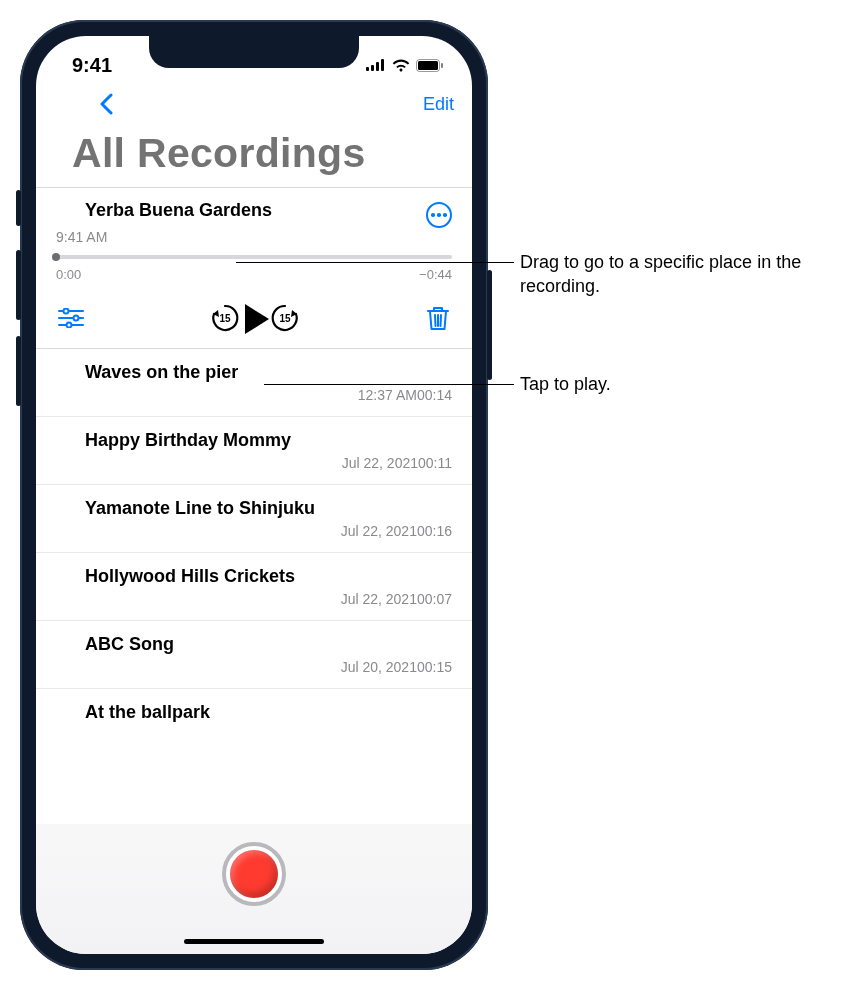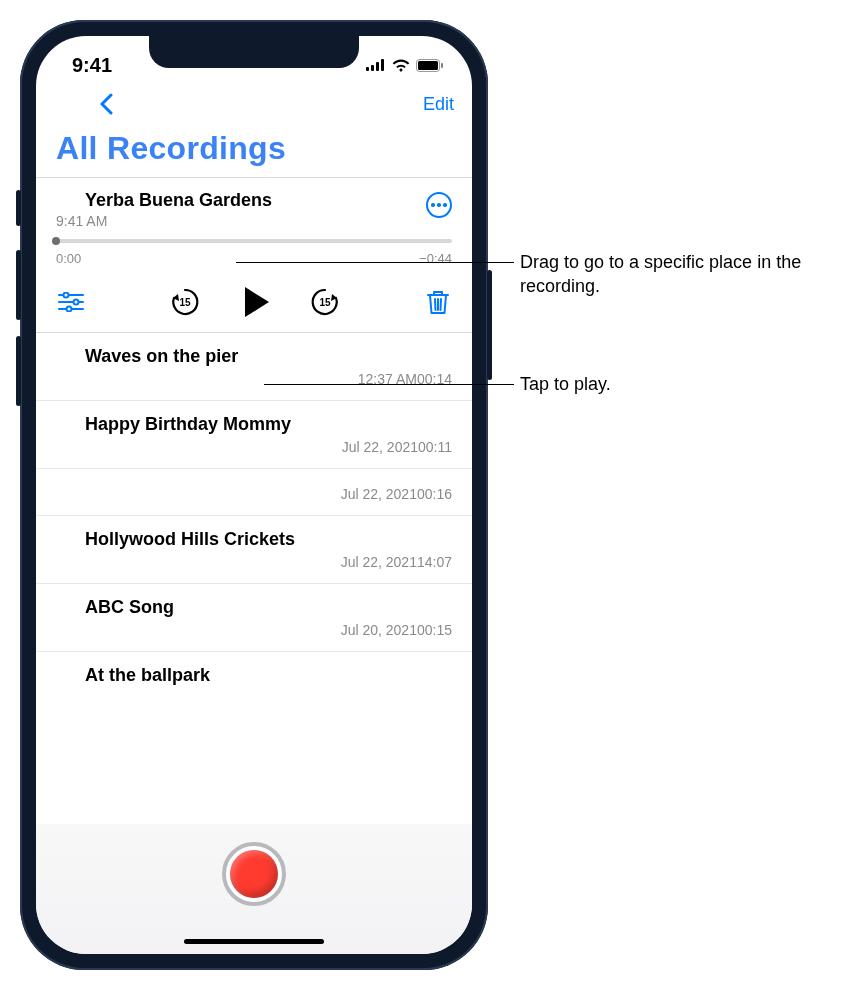--- a/index.html
+++ b/index.html
@@ -65,46 +65,46 @@
     display: flex;
     align-items: center;
     justify-content: space-between;
     padding: 0 18px;
     color: #007aff;
     font-size: 18px;
     margin-left: 44px;
   }
   .back-chevron { width:16px; height:24px; }
   .page-title {
-    font-size: 32px;
+    font-size: 41px;
     font-weight: 700;
     letter-spacing: 0.3px;
-    padding: 4px 20px 10px;
-    color: #3b82f6;
+    padding: 4px 36px 10px;
+    color: #737373;
     border-bottom: 1px solid #d9d9dc;
   }
   
   .expanded {
     padding: 12px 20px 14px;
     border-bottom: 1px solid #d9d9dc;
   }
   .exp-header { display:flex; justify-content:space-between; align-items:flex-start; }
   .rec-title { font-size:18px; font-weight:600; color:#000;margin-left:29px; }
-  .rec-sub { font-size:14px; color:#8a8a8e; margin-top:2px; }
+  .rec-sub { font-size:14px; color:#8a8a8e; margin-top:8px; }
   .more-btn { width:26px; height:26px; border:2px solid #007aff; border-radius:50%; display:flex; align-items:center; justify-content:center; gap:2.5px; margin-top:2px;}
   .more-btn span { width:3.5px; height:3.5px; background:#007aff; border-radius:50%; }
   
   .scrubber-wrap { margin-top:10px; position:relative; }
   .scrub-hitbox { position:absolute; left:0; right:0; top:-10px; height:28px; }
   .scrub-track { height:4px; background:#d7d7db; border-radius:2px; position:relative; }
   .scrub-thumb { position:absolute; left:0; top:50%; transform:translate(-50%,-50%); width:8px; height:8px; background:#6d6d72; border-radius:50%; }
   .scrub-times { display:flex; justify-content:space-between; font-size:13px; color:#8a8a8e; margin-top:8px; font-variant-numeric: tabular-nums;}
   
   .controls { display:flex; align-items:center; justify-content:space-between; margin-top:20px; padding:0 2px;}
-  .ctrl-group-mid { display:flex; align-items:center; gap:40px; }
+  .ctrl-group-mid { display:flex; align-items:flex-end; }
   .icon-btn { display:flex; align-items:center; justify-content:center; }
   .play-triangle { width:0; height:0; border-left:24px solid #000; border-top:15px solid transparent; border-bottom:15px solid transparent; margin-left:4px;}
   
   .rec-list { }
   .rec-item { padding:13px 20px 13px; border-bottom:1px solid #e8e8eb; }
   .rec-item .rec-title { font-size:18px; font-weight:600; }
   .rec-item-row2 { display:flex; justify-content:flex-end; font-size:14px; color:#8a8a8e; margin-top:4px; font-variant-numeric: tabular-nums;}
   .last-item { border-bottom:none; padding-bottom:4px;}
   
   .record-bar {
@@ -263,30 +263,31 @@
         </div>
       </div>
       <div class="rec-item">
         <div class="rec-title">Happy Birthday Mommy</div>
         <div class="rec-item-row2">
           <span>Jul 22, 2021</span>
           <span>00:11</span>
         </div>
       </div>
       <div class="rec-item">
+        <div class="rec-title">Yamanote Line to Shinjuku</div>
         <div class="rec-item-row2">
           <span>Jul 22, 2021</span>
           <span>00:16</span>
         </div>
       </div>
       <div class="rec-item">
         <div class="rec-title">Hollywood Hills Crickets</div>
         <div class="rec-item-row2">
           <span>Jul 22, 2021</span>
-          <span>14:07</span>
+          <span>00:07</span>
         </div>
       </div>
       <div class="rec-item">
         <div class="rec-title">ABC Song</div>
         <div class="rec-item-row2">
           <span>Jul 20, 2021</span>
           <span>00:15</span>
         </div>
       </div>
       <div class="rec-item last-item">

